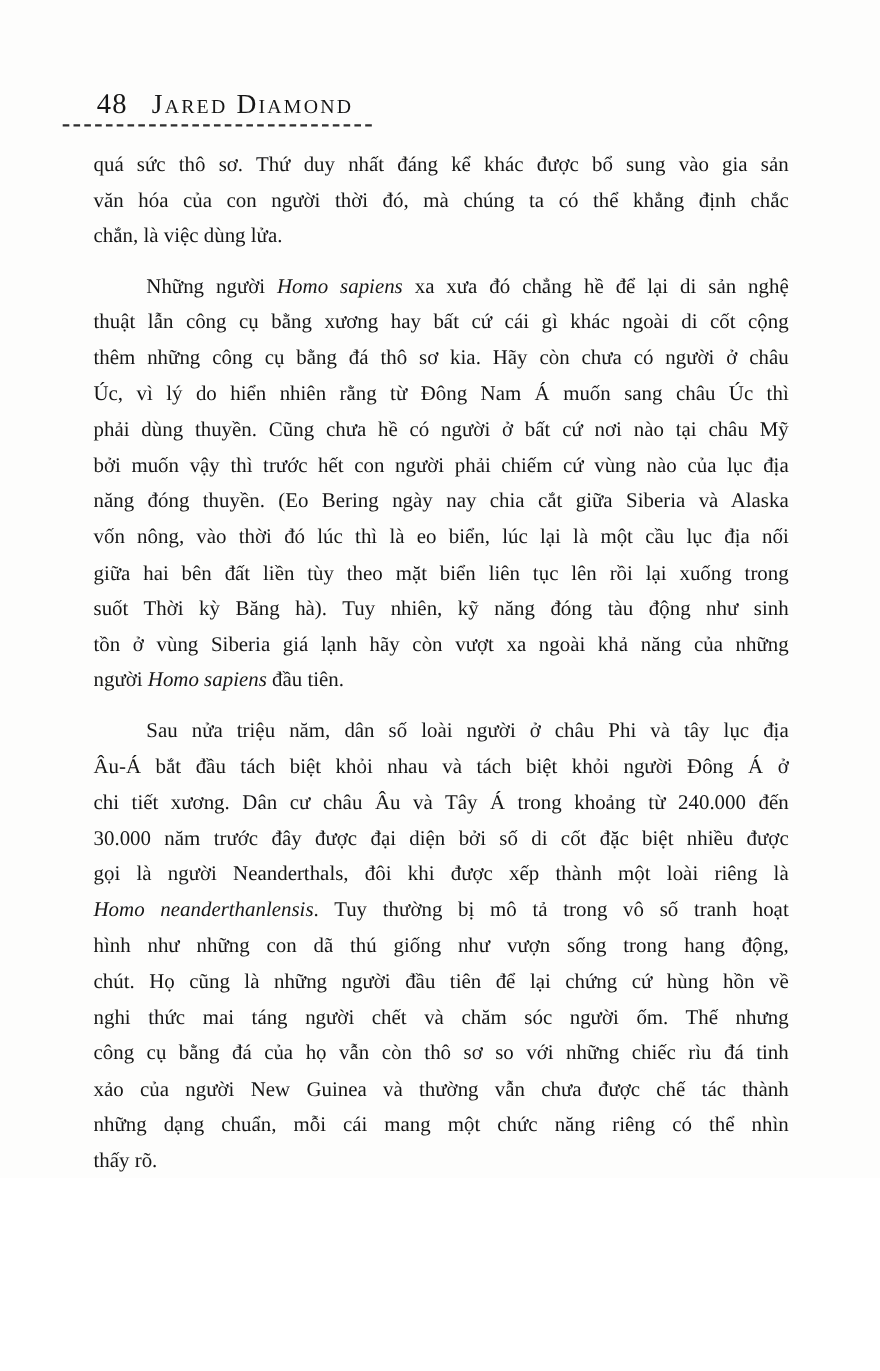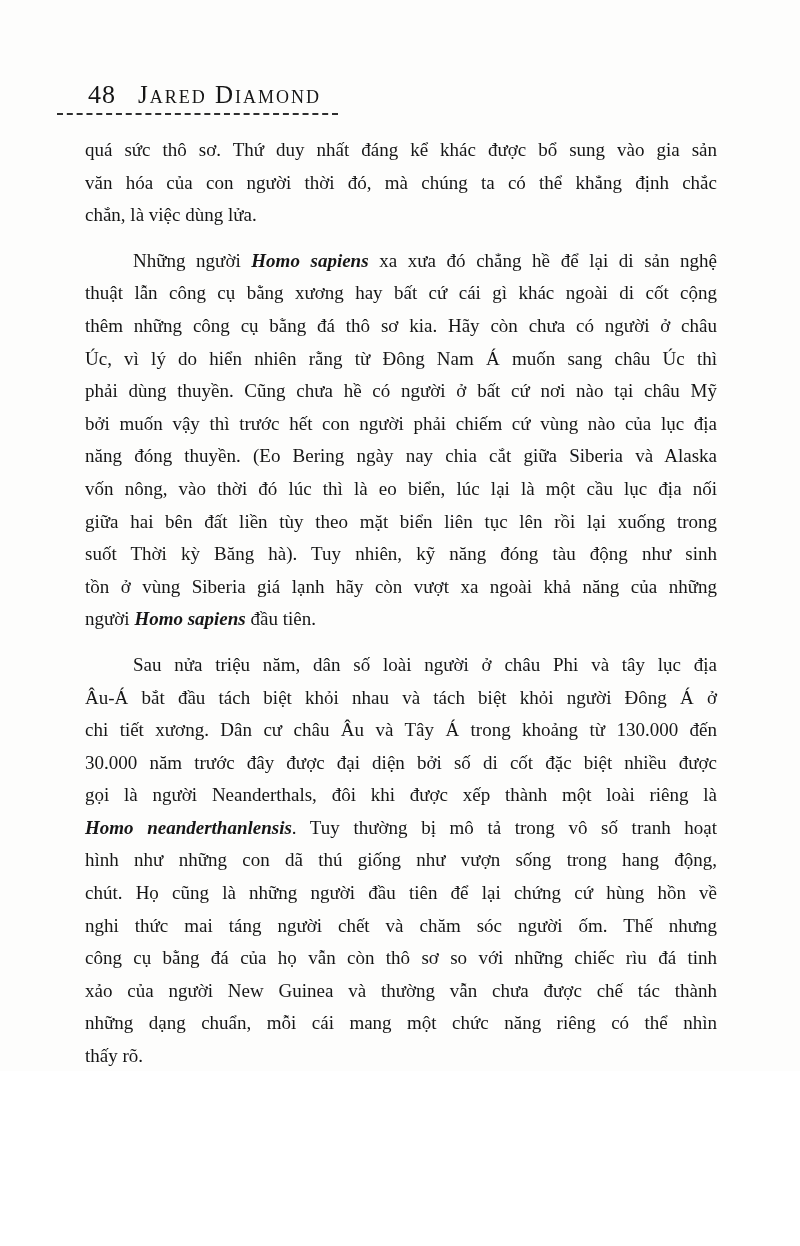--- a/index.html
+++ b/index.html
@@ -50,21 +50,21 @@
   .para { margin: 0; }
   .para + .para { margin-top: 13px; }
   .line {
     line-height: 32.6px;
     text-align: justify;
     text-align-last: justify;
     hyphens: none;
   }
   .line.first { padding-left: 48px; }
   .line.last  { text-align-last: left; }
-  .line i { font-style: italic; font-weight: bold; }
+  .line i { font-style: italic; }
 </style>
 </head>
 <body>
 
 <div class="page">
 
   <div class="header">
     <span class="page-number">48</span>
     <span class="running-head">Jared Diamond</span>
   </div>
@@ -86,21 +86,21 @@
         <div class="line">năng đóng thuyền. (Eo Bering ngày nay chia cắt giữa Siberia và Alaska</div>
         <div class="line">vốn nông, vào thời đó lúc thì là eo biển, lúc lại là một cầu lục địa nối</div>
         <div class="line">giữa hai bên đất liền tùy theo mặt biển liên tục lên rồi lại xuống trong</div>
         <div class="line">suốt Thời kỳ Băng hà). Tuy nhiên, kỹ năng đóng tàu động như sinh</div>
         <div class="line">tồn ở vùng Siberia giá lạnh hãy còn vượt xa ngoài khả năng của những</div>
         <div class="line last">người <i>Homo sapiens</i> đầu tiên.</div>
       </div>
       <div class="para">
         <div class="line first">Sau nửa triệu năm, dân số loài người ở châu Phi và tây lục địa</div>
         <div class="line">Âu-Á bắt đầu tách biệt khỏi nhau và tách biệt khỏi người Đông Á ở</div>
-        <div class="line">chi tiết xương. Dân cư châu Âu và Tây Á trong khoảng từ 130.000 đến</div>
+        <div class="line">chi tiết xương. Dân cư châu Âu và Tây Á trong khoảng từ 240.000 đến</div>
         <div class="line">30.000 năm trước đây được đại diện bởi số di cốt đặc biệt nhiều được</div>
         <div class="line">gọi là người Neanderthals, đôi khi được xếp thành một loài riêng là</div>
         <div class="line"><i>Homo neanderthanlensis</i>. Tuy thường bị mô tả trong vô số tranh hoạt</div>
         <div class="line">hình như những con dã thú giống như vượn sống trong hang động,</div>
         <div class="line">chút. Họ cũng là những người đầu tiên để lại chứng cứ hùng hồn về</div>
         <div class="line">nghi thức mai táng người chết và chăm sóc người ốm. Thế nhưng</div>
         <div class="line">công cụ bằng đá của họ vẫn còn thô sơ so với những chiếc rìu đá tinh</div>
         <div class="line">xảo của người New Guinea và thường vẫn chưa được chế tác thành</div>
         <div class="line">những dạng chuẩn, mỗi cái mang một chức năng riêng có thể nhìn</div>
         <div class="line last">thấy rõ.</div>

